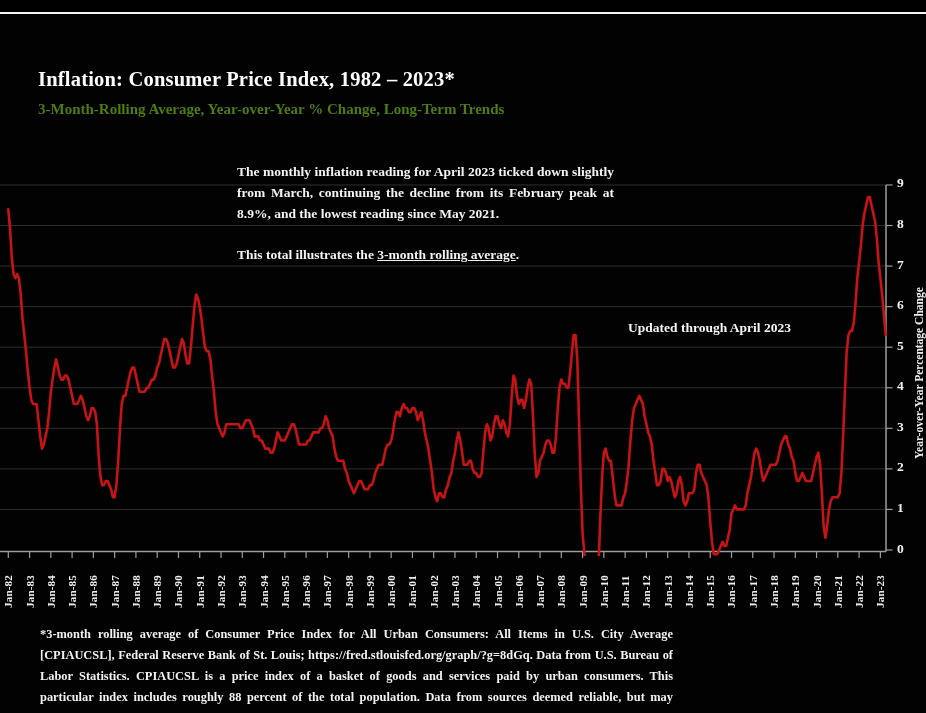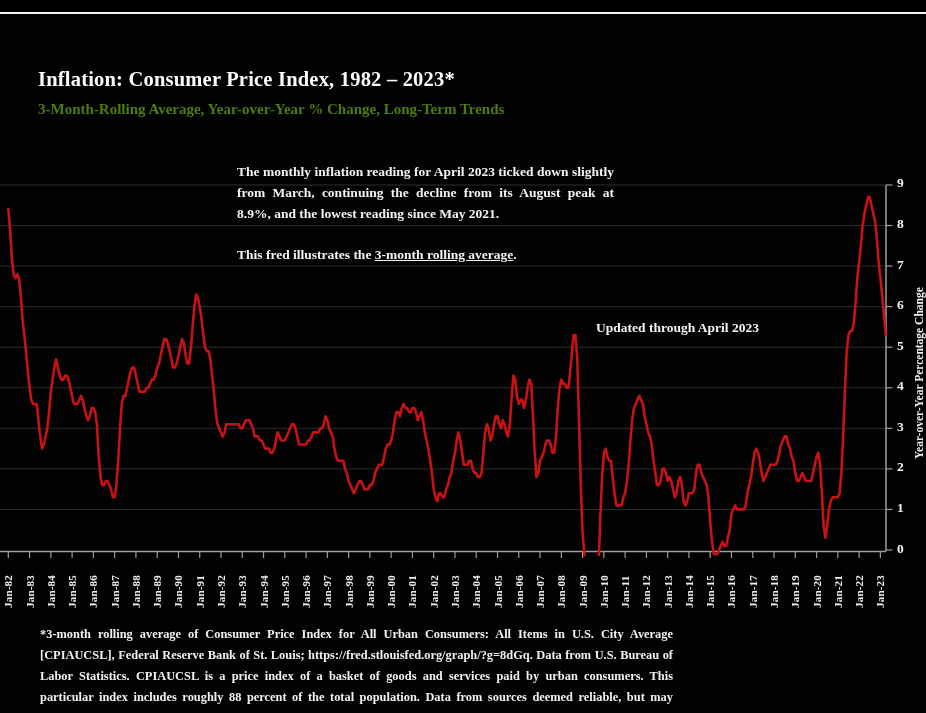--- a/index.html
+++ b/index.html
@@ -5,21 +5,21 @@
   html,body{margin:0;padding:0;background:#000;}
   #page{position:relative;width:926px;height:713px;background:#020202;overflow:hidden;
         font-family:Liberation Serif, serif;color:#f1f1f1;margin-top:12px;}
   .top-border{position:absolute;top:0;left:0;width:926px;height:2px;background:#f5f5f5;}
   .page-title{position:absolute;left:38px;top:56px;font-size:20.5px;font-weight:bold;color:#fdfdfd;letter-spacing:.2px;}
   .page-subtitle{position:absolute;left:38px;top:89px;font-size:15px;font-weight:bold;color:#4d7c0f;}
   .annotation{position:absolute;left:237px;top:149px;width:377px;font-size:13.5px;font-weight:bold;
               line-height:21px;text-align:justify;color:#f3f3f3;}
   .annotation .para2{margin-top:20px;text-align:left;}
   .annotation .ul{text-decoration:underline;}
-  .updated-note{position:absolute;left:596px;top:308px;font-size:13.5px;font-weight:bold;color:#f3f3f3;text-align:right;}
+  .updated-note{position:absolute;left:628px;top:308px;font-size:13.5px;font-weight:bold;color:#f3f3f3;text-align:right;}
   #chart-svg{position:absolute;left:0;top:0;pointer-events:none;}
   .ylab{position:absolute;left:897px;width:22px;font-size:13.5px;font-weight:bold;color:#f0f0f0;}
   .xlab{position:absolute;white-space:nowrap;transform:rotate(-90deg);transform-origin:0 0;
         font-size:11px;font-weight:bold;color:#efefef;letter-spacing:.2px;}
   .ytitle{position:absolute;left:913px;top:447px;white-space:nowrap;transform:rotate(-90deg);
           transform-origin:0 0;font-size:11.5px;font-weight:bold;color:#ededed;}
   .footnote{position:absolute;left:40px;top:612px;width:633px;font-size:12.4px;font-weight:bold;
             line-height:20.9px;text-align:justify;color:#f2f2f2;}
   .logo{position:absolute;right:18px;bottom:13px;font-size:37px;letter-spacing:9px;color:#fff;
         font-weight:normal;white-space:nowrap;}
@@ -157,22 +157,22 @@
       <span class="xlab" style="left: 746.75px; top: 596px;">Jan-17</span>
       <span class="xlab" style="left: 768.02px; top: 596px;">Jan-18</span>
       <span class="xlab" style="left: 789.29px; top: 596px;">Jan-19</span>
       <span class="xlab" style="left: 810.56px; top: 596px;">Jan-20</span>
       <span class="xlab" style="left: 831.83px; top: 596px;">Jan-21</span>
       <span class="xlab" style="left: 853.1px; top: 596px;">Jan-22</span>
       <span class="xlab" style="left: 874.37px; top: 596px;">Jan-23</span>
     </div>
 
   <div class="annotation">
-    <div class="para1">The monthly inflation reading for April 2023 ticked down slightly from March, continuing the decline from its August peak at 8.9%, and the lowest reading since May 2021.</div>
-    <div class="para2"><span>This fred illustrates the </span><span class="ul">3-month rolling average</span><span>.</span></div>
+    <div class="para1">The monthly inflation reading for April 2023 ticked down slightly from March, continuing the decline from its February peak at 8.9%, and the lowest reading since May 2021.</div>
+    <div class="para2"><span>This total illustrates the </span><span class="ul">3-month rolling average</span><span>.</span></div>
   </div>
 
   <div class="updated-note">Updated through April 2023</div>
 
   <div class="ytitle">Year-over-Year Percentage Change</div>
 
   <div class="footnote">*3-month rolling average of Consumer Price Index for All Urban Consumers: All Items in U.S. City Average [CPIAUCSL], Federal Reserve Bank of St. Louis; https://fred.stlouisfed.org/graph/?g=8dGq. Data from U.S. Bureau of Labor Statistics. CPIAUCSL is a price index of a basket of goods and services paid by urban consumers. This particular index includes roughly 88 percent of the total population. Data from sources deemed reliable, but may contain errors and subject to revision.</div>
 
 </div>
 

